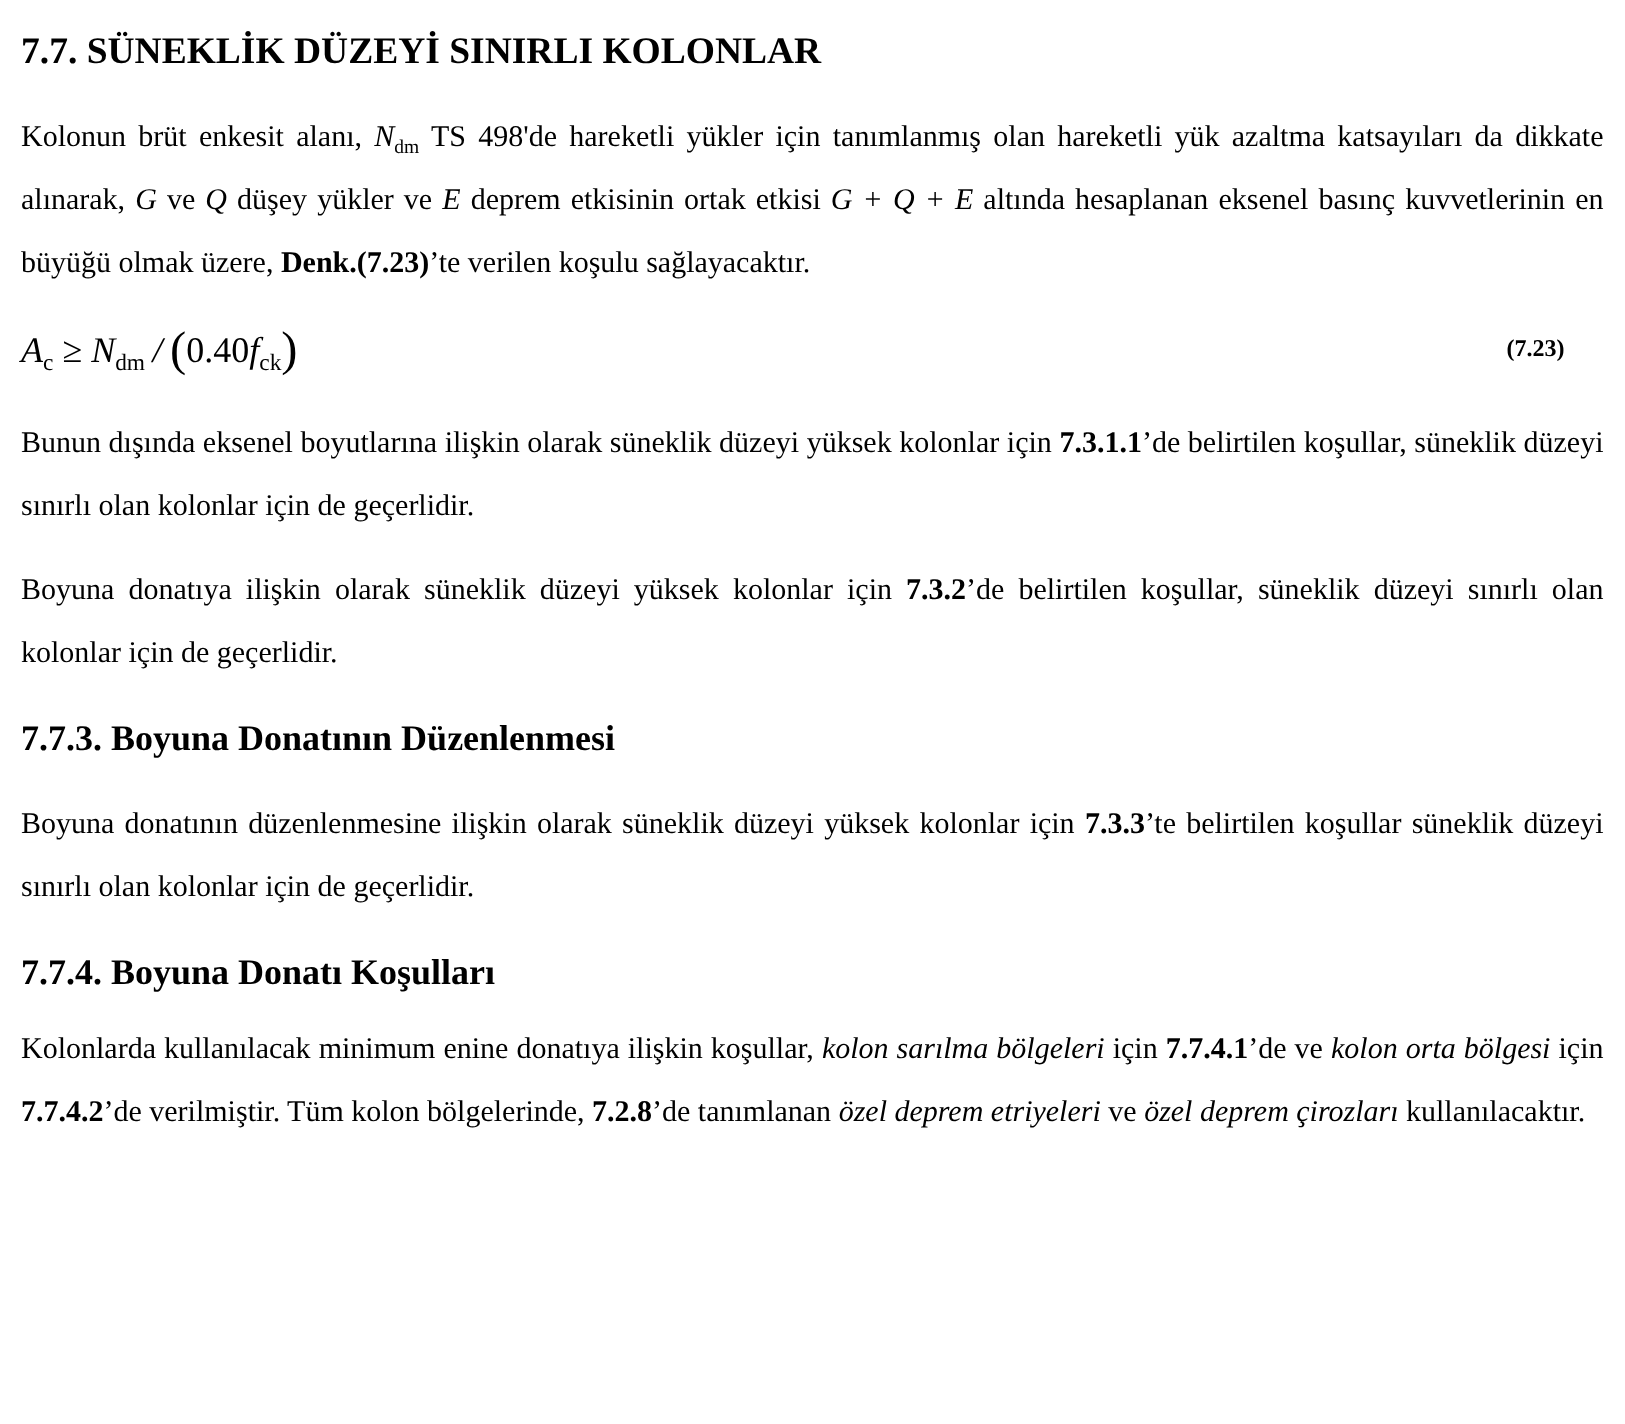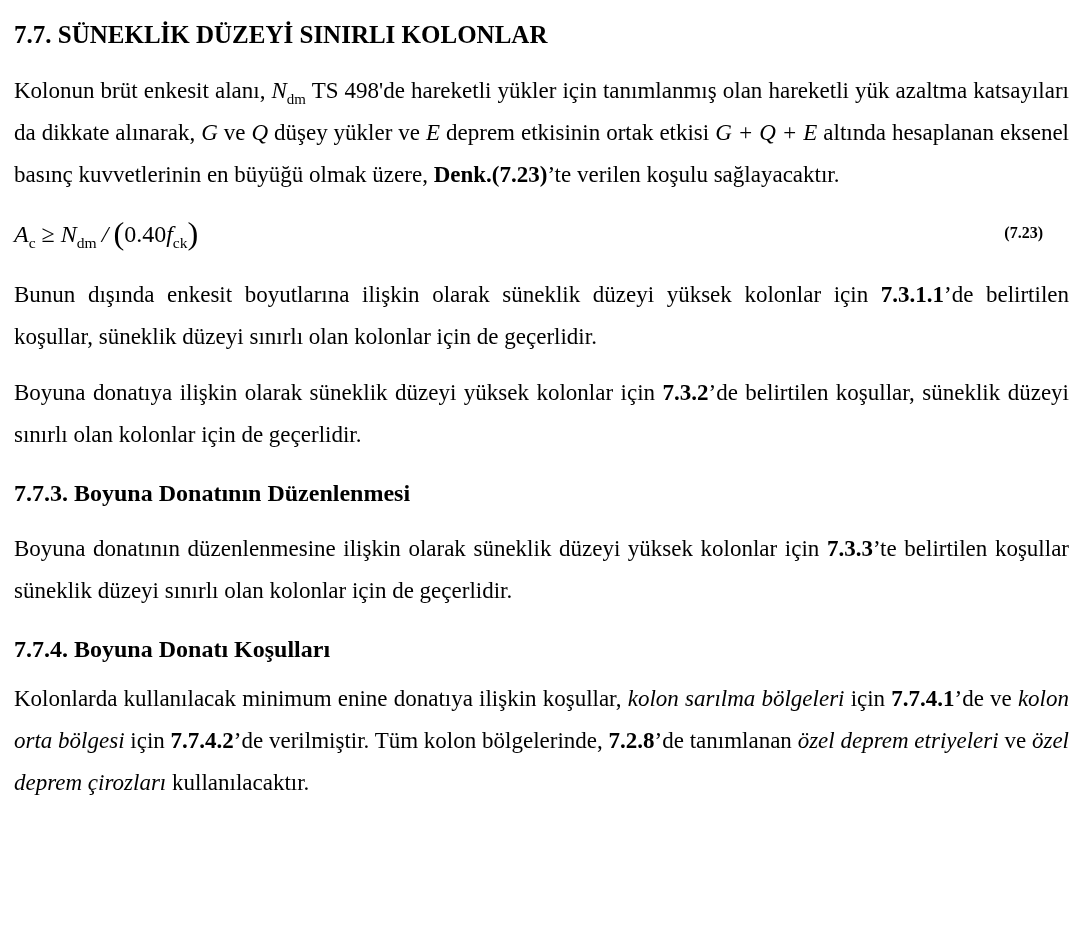--- a/index.html
+++ b/index.html
@@ -24,21 +24,21 @@
     font-weight: bold;
     margin: 0;
   }
   h2.subhead {
     font-size: 24px;
     line-height: 42px;
     font-weight: bold;
     margin: 16px 0 0 0;
   }
   p.para {
-    font-size: 23px;
+    font-size: 20px;
     line-height: 42px;
     margin: 14px 0 0 0;
     text-align: justify;
   }
   p.para.tight { margin-top: 8px; }
   .b { font-weight: bold; }
   .i { font-style: italic; }
   .mv { font-style: italic; }
   sub.ms {
     font-size: 65%;
@@ -76,21 +76,21 @@
   <h1 class="doc-title">7.7. SÜNEKLİK DÜZEYİ SINIRLI KOLONLAR</h1>
 
 
   <p class="para"><span>Kolonun brüt enkesit alanı, </span><span class="mv">N</span><sub class="ms">dm</sub><span> TS 498'de hareketli yükler için tanımlanmış olan hareketli yük azaltma katsayıları da dikkate alınarak, </span><span class="mv">G</span><span> ve </span><span class="mv">Q</span><span> düşey yükler ve </span><span class="mv">E</span><span> deprem etkisinin ortak etkisi </span><span class="mv">G + Q + E</span><span> altında hesaplanan eksenel basınç kuvvetlerinin en büyüğü olmak üzere, </span><span class="b">Denk.(7.23)</span><span>’te verilen koşulu sağlayacaktır.</span></p>
 
   <div class="formula-row">
     <span><span class="mv">A</span><sub class="ms">c</sub><span class="rel">≥</span><span class="mv">N</span><sub class="ms">dm</sub><span class="slash">/</span><span class="paren">(</span><span>0.40</span><span class="mv">f</span><sub class="ms">ck</sub><span class="paren">)</span></span>
     <span class="eq-number">(7.23)</span>
   </div>
 
-  <p class="para"><span>Bunun dışında enkesit boyutlarına ilişkin olarak süneklik düzeyi yüksek kolonlar için </span><span class="b">7.3.1.1</span><span>’de belirtilen koşullar, süneklik düzeyi sınırlı olan kolonlar için de geçerlidir.</span></p>
+  <p class="para"><span>Bunun dışında eksenel boyutlarına ilişkin olarak süneklik düzeyi yüksek kolonlar için </span><span class="b">7.3.1.1</span><span>’de belirtilen koşullar, süneklik düzeyi sınırlı olan kolonlar için de geçerlidir.</span></p>
 
 
   <p class="para"><span>Boyuna donatıya ilişkin olarak süneklik düzeyi yüksek kolonlar için </span><span class="b">7.3.2</span><span>’de belirtilen koşullar, süneklik düzeyi sınırlı olan kolonlar için de geçerlidir.</span></p>
 
   <h2 class="subhead">7.7.3. Boyuna Donatının Düzenlenmesi</h2>
 
   <p class="para"><span>Boyuna donatının düzenlenmesine ilişkin olarak süneklik düzeyi yüksek kolonlar için </span><span class="b">7.3.3</span><span>’te belirtilen koşullar süneklik düzeyi sınırlı olan kolonlar için de geçerlidir.</span></p>
 
   <h2 class="subhead">7.7.4. Boyuna Donatı Koşulları</h2>
 

